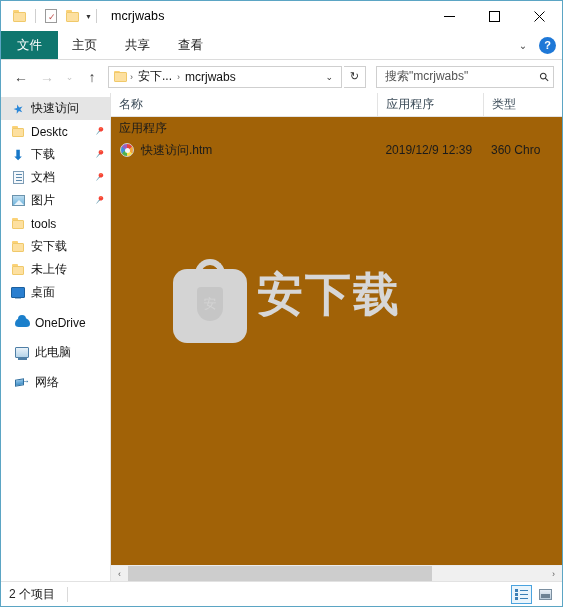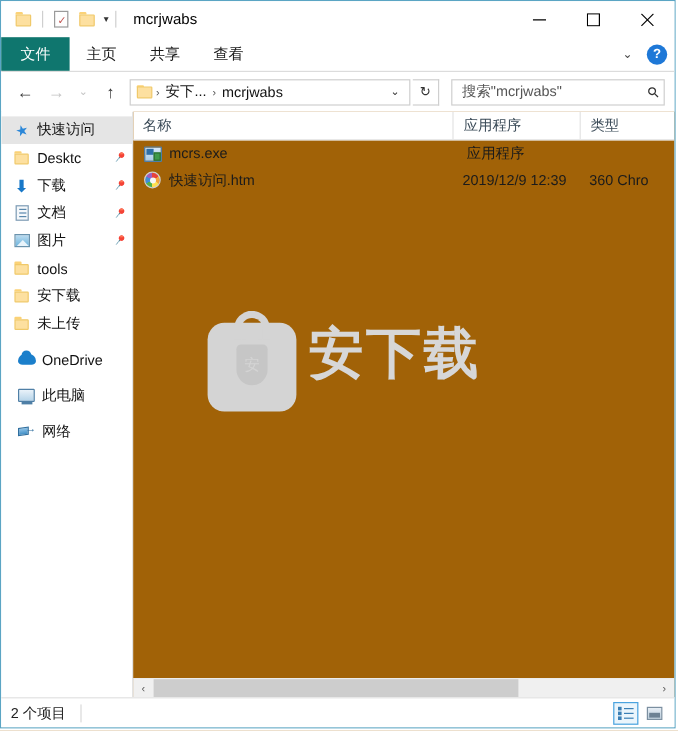--- a/index.html
+++ b/index.html
@@ -790,20 +790,26 @@
             <span class="i-folder"></span>
           </span>
         <span class="lbl">安下载</span>
       </div>
       <div class="nav-item indent">
         <span class="ico">
             <span class="i-folder"></span>
           </span>
         <span class="lbl">未上传</span>
       </div>
+      <div class="nav-item indent">
+        <span class="ico">
+            <span class="i-desk"></span>
+          </span>
+        <span class="lbl">桌面</span>
+      </div>
       <div class="gap"></div>
       <div class="nav-item indent2">
         <span class="ico">
             <span class="i-cloud"></span>
           </span>
         <span class="lbl">OneDrive</span>
       </div>
       <div class="gap"></div>
       <div class="nav-item indent2">
         <span class="ico">
@@ -830,26 +836,20 @@
         <div class="colh" style="width:107px">
           <span>应用程序</span>
         </div>
         <div class="colh" style="width:80px">
           <span>类型</span>
         </div>
       </div>
 
       <div class="rows">
         <div class="row">
-          <div class="cell-name" style="width:270px">
-            <span class="fi">
-                <span class="ico-exe"></span>
-              </span>
-            <span>mcrs.exe</span>
-          </div>
           <div class="cell-type" style="width:80px">应用程序</div>
         </div>
         <div class="row">
           <div class="cell-name" style="width:270px">
             <span class="fi">
                 <span class="ico-htm"></span>
               </span>
             <span>快速访问.htm</span>
           </div>
           <div class="cell-date" style="width:107px">2019/12/9 12:39</div>

